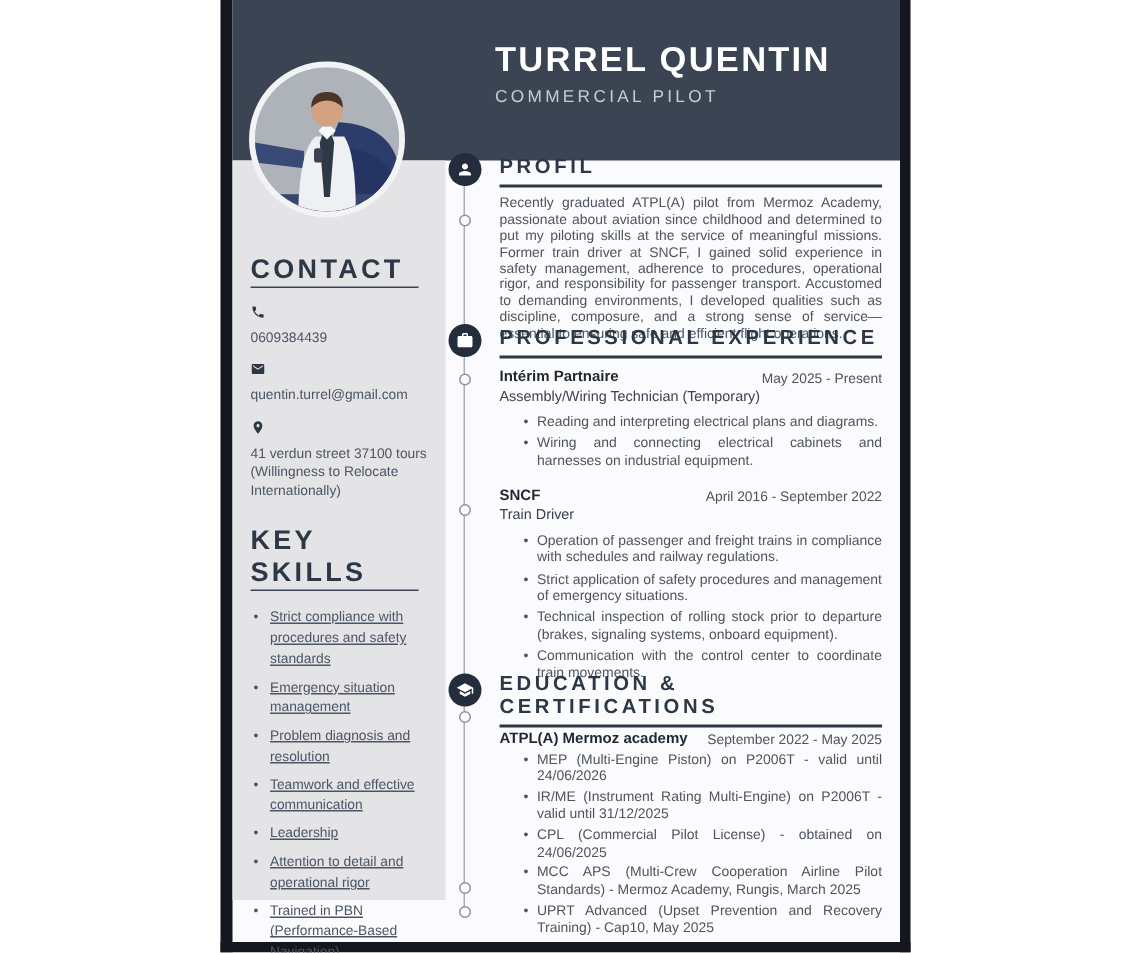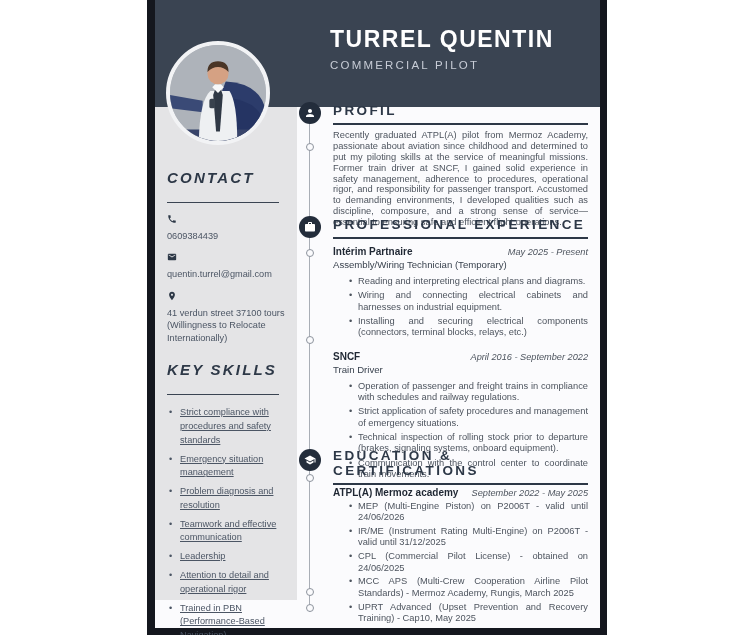--- a/index.html
+++ b/index.html
@@ -22,22 +22,22 @@
   .photo-ring{
     position:absolute;left:11px;top:41px;width:96px;height:96px;border-radius:50%;
     border:4px solid #f2f3f5;overflow:hidden;background:#aeb3ba;z-index:5;
   }
   
   .sidebar{
     position:absolute;left:0;top:107px;width:142px;height:493px;background:#e4e4e6;
     box-sizing:border-box;padding:62px 8px 0 12px;color:#4b5564;
   }
   .side-heading{
-    color:#2d3847;font-size:15px;font-weight:800;letter-spacing:2.2px;
-    border-bottom:1.6px solid #3a4452;padding-bottom:16px;width:112px;margin-bottom:11px;font-style:italic;
+    color:#2d3847;font-size:18px;font-weight:800;letter-spacing:2.2px;
+    border-bottom:1.6px solid #3a4452;padding-bottom:1px;width:112px;margin-bottom:11px;
   }
   .contact-row{display:flex;align-items:flex-start;margin-bottom:10px;font-size:9.2px;line-height:1.35;flex-direction:column;}
   .contact-row .cicon{flex:0 0 16px;margin-top:0px;}
   .cicon svg{width:10px;height:10px;fill:#2d3847;}
   ul.side-list{list-style:none;margin:0 0 0 2px;padding:0;font-size:9.2px;}
   ul.side-list li{position:relative;padding-left:11px;margin-bottom:5px;line-height:1.5;text-decoration:underline;}
   ul.side-list li::before{content:"•";position:absolute;left:0;top:0;color:#4b5564;}
   ul.side-list.tight li{margin-bottom:2px;line-height:1.45;}
   .side-section{margin-top:0;}
   .mt-skills{margin-top:17px;}
@@ -58,21 +58,21 @@
   .sec-heading{
     color:#2d3847;font-size:13.5px;font-weight:800;letter-spacing:2.4px;
     border-bottom:2px solid #2d3847;padding-bottom:5px;
   }
   .profile-text{
     margin-top:5px;font-size:9.3px;line-height:1.17;color:#4d545e;text-align:justify;
   }
   .job{margin-top:7px;}
   .row-between{display:flex;justify-content:space-between;align-items:flex-end;}
   .job-company{font-size:10px;font-weight:bold;color:#1f2733;}
-  .job-dates{font-size:9.2px;color:#4d545e;white-space:nowrap;font-style:italic;}
+  .job-dates{font-size:9.2px;color:#4d545e;white-space:nowrap;}
   .job-role{font-size:9.6px;color:#39424e;margin-top:2px;}
   ul.main-list{list-style:none;margin:6px 0 0 0;padding:0 0 0 16px;}
   ul.main-list li{
     position:relative;padding-left:9px;margin-bottom:3px;
     font-size:9.3px;line-height:1.22;color:#4d545e;text-align:justify;
   }
   ul.main-list li::before{content:"•";position:absolute;left:0;top:0;color:#4d545e;}
   ul.main-list.edu{margin-top:3px;}
   ul.main-list.edu li{margin-bottom:2.5px;}
   .edu-head{margin-top:2px;}
@@ -196,21 +196,20 @@
     <div class="job">
       <div class="row-between">
         <span class="job-company">Intérim Partnaire</span>
         <span class="job-dates">May 2025 - Present</span>
       </div>
       <div class="job-role">Assembly/Wiring Technician (Temporary)</div>
       <ul class="main-list">
 
       <li>Reading and interpreting electrical plans and diagrams.</li>
           <li>Wiring and connecting electrical cabinets and harnesses on industrial equipment.</li>
-          <li>Installing and securing electrical components (connectors, terminal blocks, relays, etc.)</li>
         </ul>
     </div>
 
     <div class="job" style="margin-top:12px;">
       <div class="row-between">
         <span class="job-company">SNCF</span>
         <span class="job-dates">April 2016 - September 2022</span>
       </div>
       <div class="job-role">Train Driver</div>
       <ul class="main-list">

